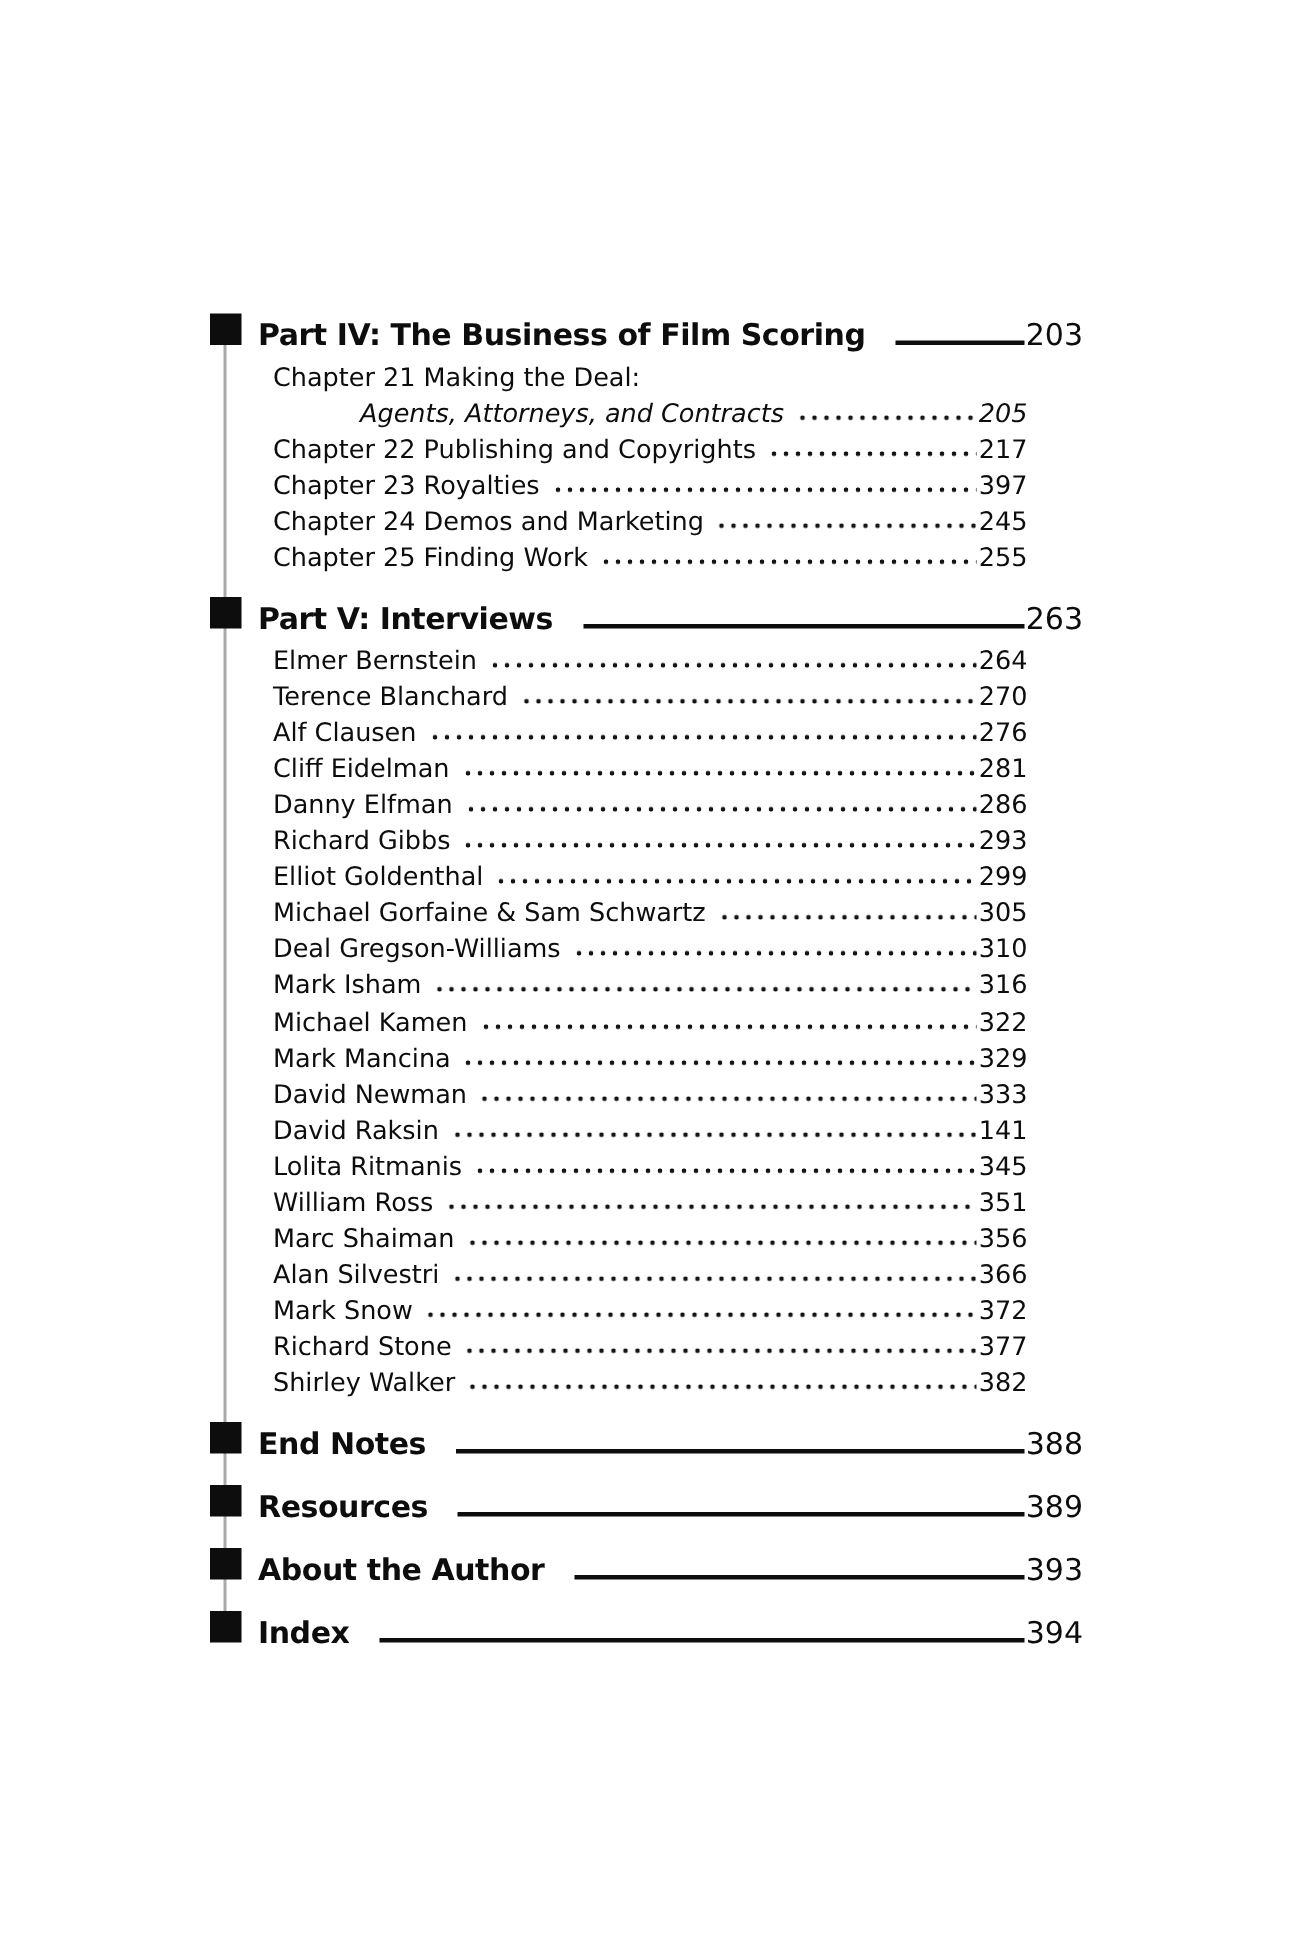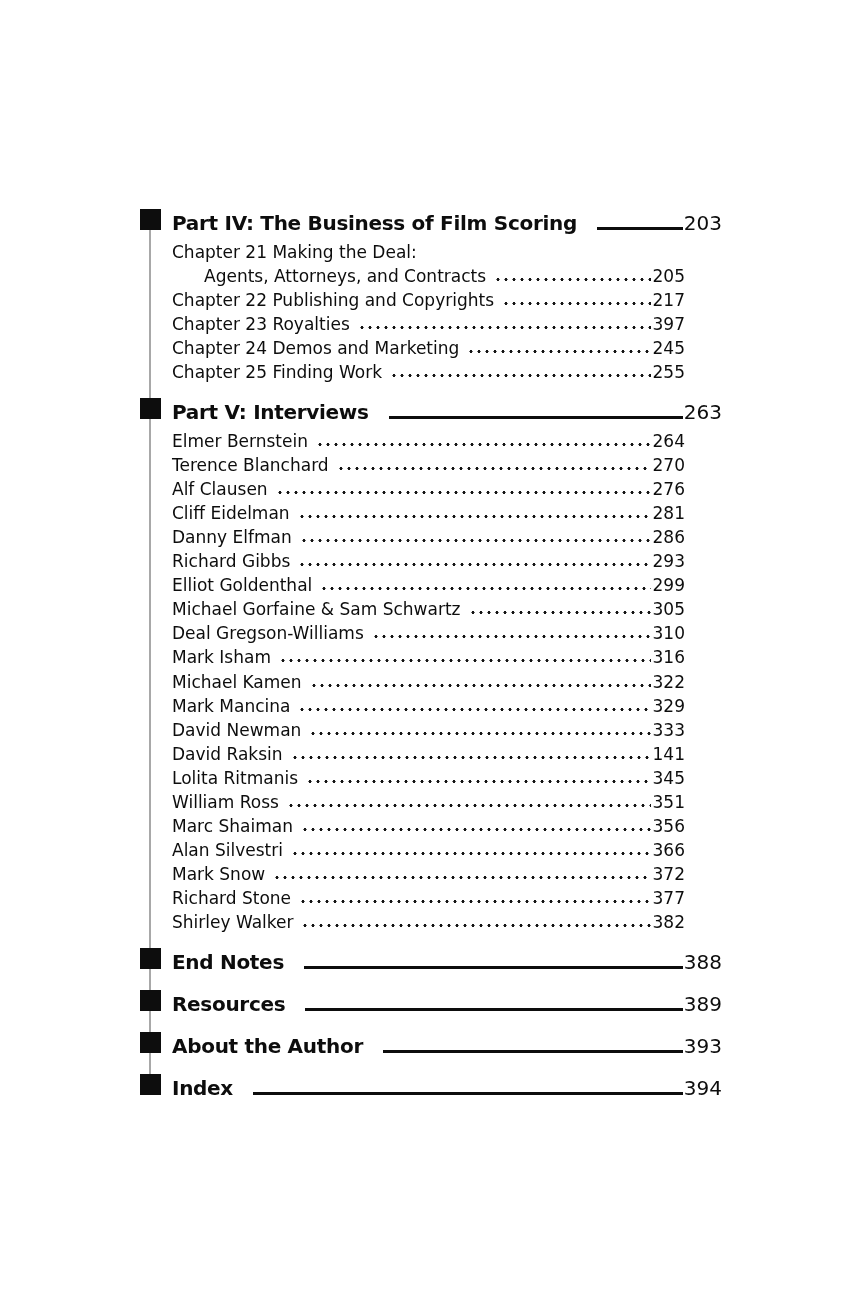--- a/index.html
+++ b/index.html
@@ -65,26 +65,26 @@
     font-size: 20px;
     font-weight: normal;
     margin-left: 1px;
   }
 
   .entries { margin-top: 6px; }
   .entry-row {
     display: flex;
     align-items: baseline;
     height: 24.1px;
-    margin-left: 32px;
+    margin-left: 42px;
     margin-right: 37px;
     font-size: 17px;
     white-space: nowrap;
   }
-  .entry-row.continuation { margin-left: 64px; }
+  .entry-row.continuation { margin-left: 100px; font-style: italic; }
   .entry-row.no-page { }
   .entry-label { flex: 0 0 auto; }
   .dots {
     flex: 1 1 auto;
     height: 5px;
     margin: 0 2px 0 8px;
     background-image: radial-gradient(circle, #141414 1.35px, rgba(0,0,0,0) 1.75px);
     background-size: 8px 5px;
     background-repeat: repeat-x;
     background-position: left bottom;

